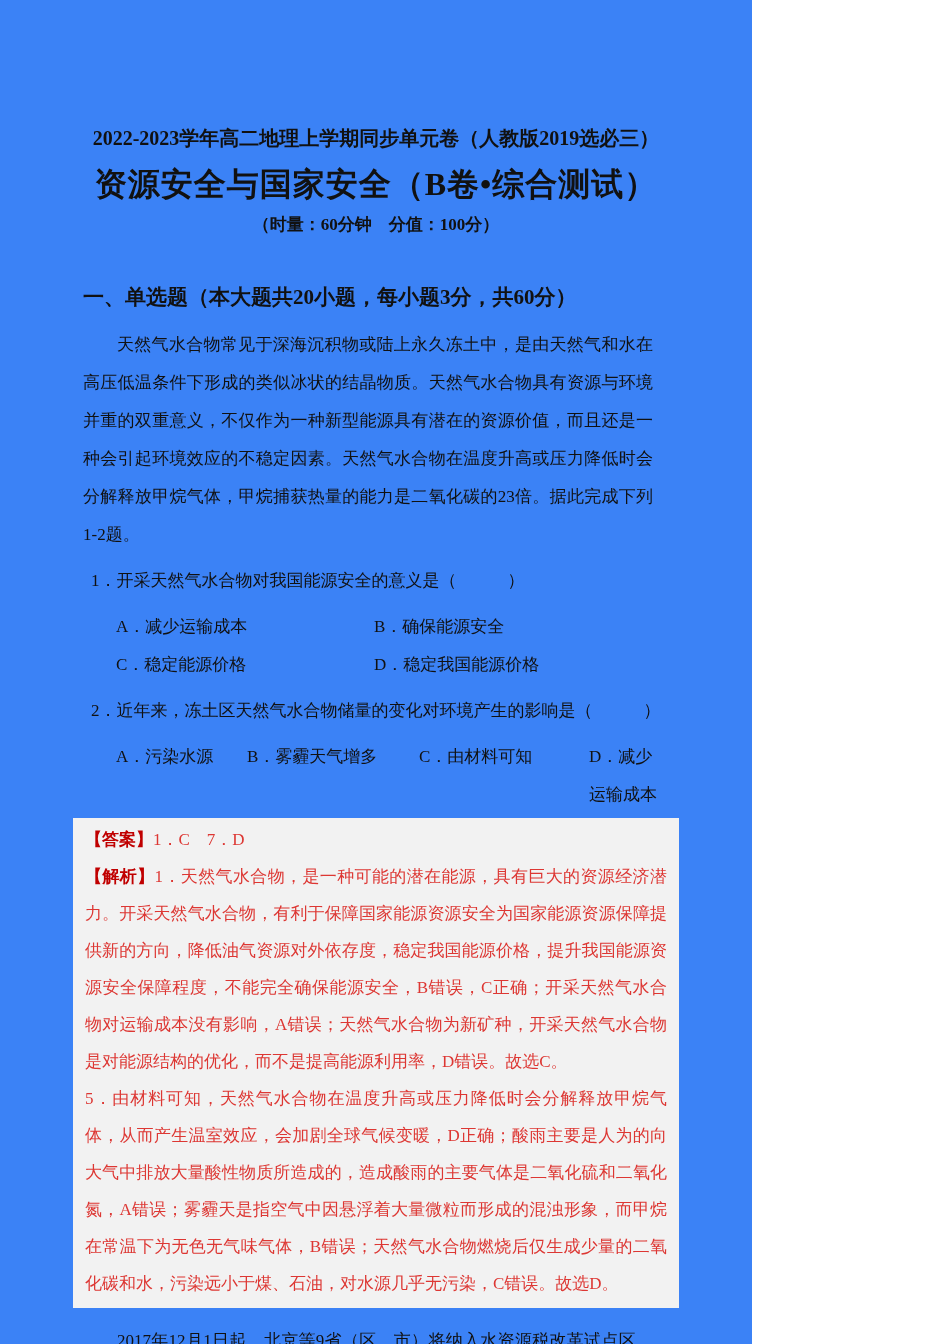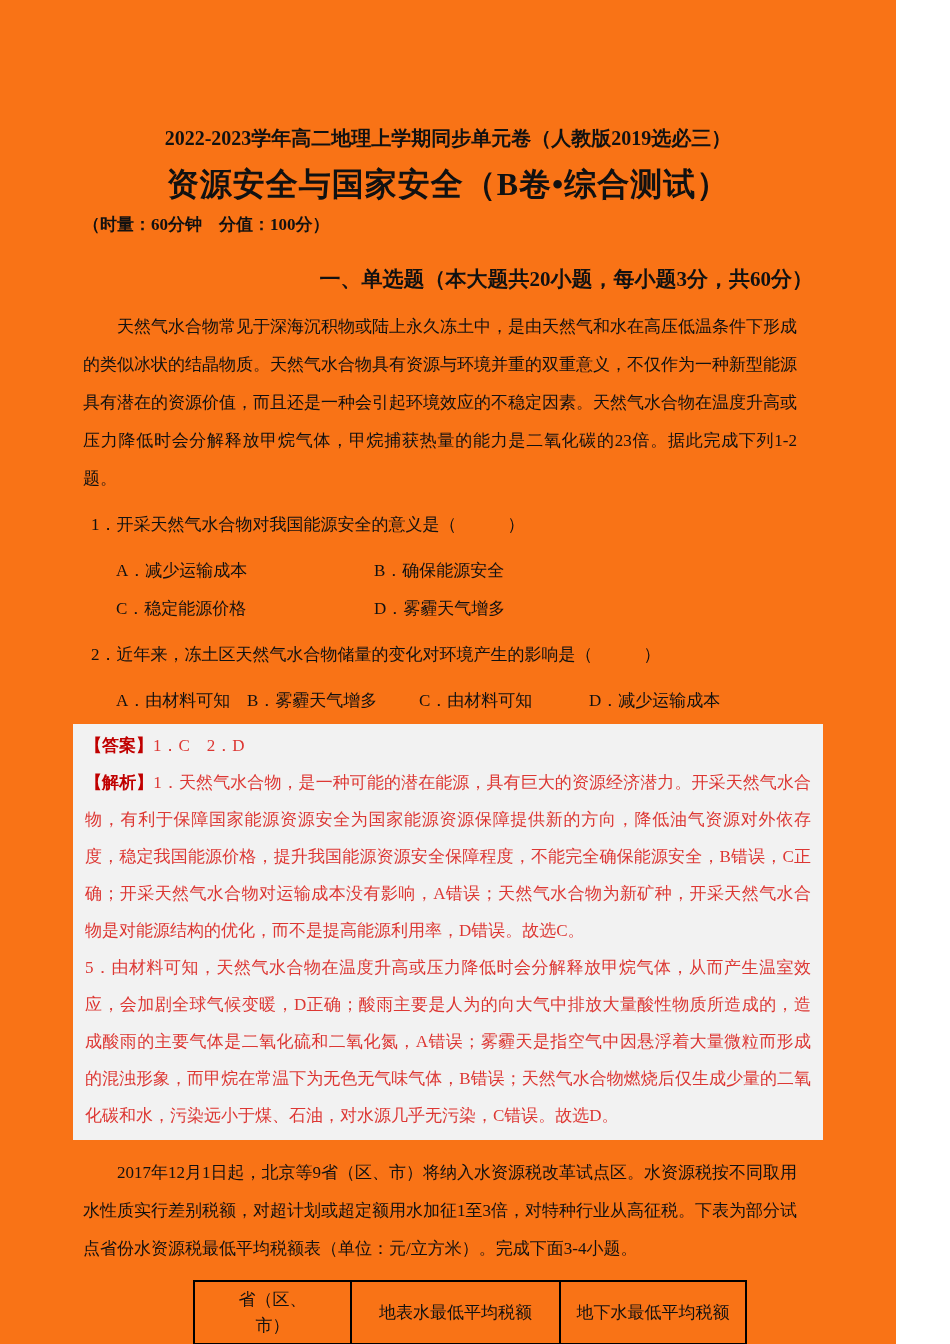--- a/index.html
+++ b/index.html
@@ -1,20 +1,20 @@
 <!DOCTYPE html>
 <html><head>
 <meta charset="utf-8">
 <style>
   * { box-sizing: border-box; }
   html, body { margin: 0; padding: 0; background: #ffffff; }
   .page {
-    width: 896px;
+    width: 752px;
     height: 1344px;
-    background: #f97316;
+    background: #3b82f6;
     color: #111111;
     font-family: "Liberation Serif", "DejaVu Serif", serif;
     padding: 125px 83px 0 83px;
     overflow: hidden;
     position: relative;
   }
   .course-line {
     font-size: 20px;
     font-weight: bold;
     text-align: center;
@@ -25,30 +25,30 @@
     font-size: 32px;
     font-weight: bold;
     text-align: center;
     line-height: 40px;
     margin: 12px 0 0 0;
     letter-spacing: 1px;
   }
   .meta-line {
     font-size: 17px;
     font-weight: bold;
-    text-align: left;
+    text-align: center;
     line-height: 26px;
     margin: 8px 0 0 0;
   }
   .section-heading {
     font-size: 21px;
     font-weight: bold;
     line-height: 30px;
-    margin: 26px 0 0 0;
-    text-align: right;
+    margin: 44px 0 0 0;
+    text-align: left;
   }
   .passage {
     font-size: 17px;
     line-height: 38px;
     text-indent: 2em;
     text-align: justify;
     margin: 14px 16px 0 0;
   }
   .q-stem {
     font-size: 17px;
@@ -117,37 +117,37 @@
   <h2 class="section-heading">一、单选题（本大题共20小题，每小题3分，共60分）</h2>
 
   <p class="passage">天然气水合物常见于深海沉积物或陆上永久冻土中，是由天然气和水在高压低温条件下形成的类似冰状的结晶物质。天然气水合物具有资源与环境并重的双重意义，不仅作为一种新型能源具有潜在的资源价值，而且还是一种会引起环境效应的不稳定因素。天然气水合物在温度升高或压力降低时会分解释放甲烷气体，甲烷捕获热量的能力是二氧化碳的23倍。据此完成下列1-2题。</p>
 
   <div>
     <p class="q-stem">1．开采天然气水合物对我国能源安全的意义是（　　　）</p>
     <div class="opts-2col">
       <span>A．减少运输成本</span>
       <span>B．确保能源安全</span>
       <span>C．稳定能源价格</span>
-      <span>D．雾霾天气增多</span>
+      <span>D．稳定我国能源价格</span>
     </div>
   </div>
 
   <div>
     <p class="q-stem">2．近年来，冻土区天然气水合物储量的变化对环境产生的影响是（　　　）</p>
     <div class="opts-row">
-      <span>A．由材料可知</span>
+      <span>A．污染水源</span>
       <span>B．雾霾天气增多</span>
       <span>C．由材料可知</span>
       <span>D．减少运输成本</span>
     </div>
   </div>
 
   <div class="answer-block">
     <p class="ans-line">
-      <span class="red-label">【答案】</span><span class="red-text">1．C　2．D</span>
+      <span class="red-label">【答案】</span><span class="red-text">1．C　7．D</span>
     </p>
     <p class="ans-para">
       <span class="red-label">【解析】</span><span class="red-text">1．天然气水合物，是一种可能的潜在能源，具有巨大的资源经济潜力。开采天然气水合物，有利于保障国家能源资源安全为国家能源资源保障提供新的方向，降低油气资源对外依存度，稳定我国能源价格，提升我国能源资源安全保障程度，不能完全确保能源安全，B错误，C正确；开采天然气水合物对运输成本没有影响，A错误；天然气水合物为新矿种，开采天然气水合物是对能源结构的优化，而不是提高能源利用率，D错误。故选C。</span>
     </p>
     <p class="ans-para">
       <span class="red-text">5．由材料可知，天然气水合物在温度升高或压力降低时会分解释放甲烷气体，从而产生温室效应，会加剧全球气候变暖，D正确；酸雨主要是人为的向大气中排放大量酸性物质所造成的，造成酸雨的主要气体是二氧化硫和二氧化氮，A错误；雾霾天是指空气中因悬浮着大量微粒而形成的混浊形象，而甲烷在常温下为无色无气味气体，B错误；天然气水合物燃烧后仅生成少量的二氧化碳和水，污染远小于煤、石油，对水源几乎无污染，C错误。故选D。</span>
     </p>
   </div>
 
   <p class="passage">2017年12月1日起，北京等9省（区、市）将纳入水资源税改革试点区。水资源税按不同取用水性质实行差别税额，对超计划或超定额用水加征1至3倍，对特种行业从高征税。下表为部分试点省份水资源税最低平均税额表（单位：元/立方米）。完成下面3-4小题。</p>

